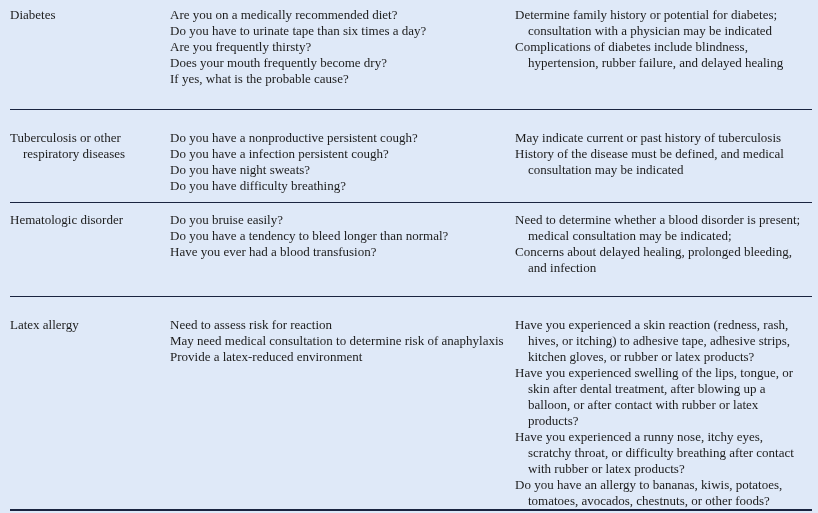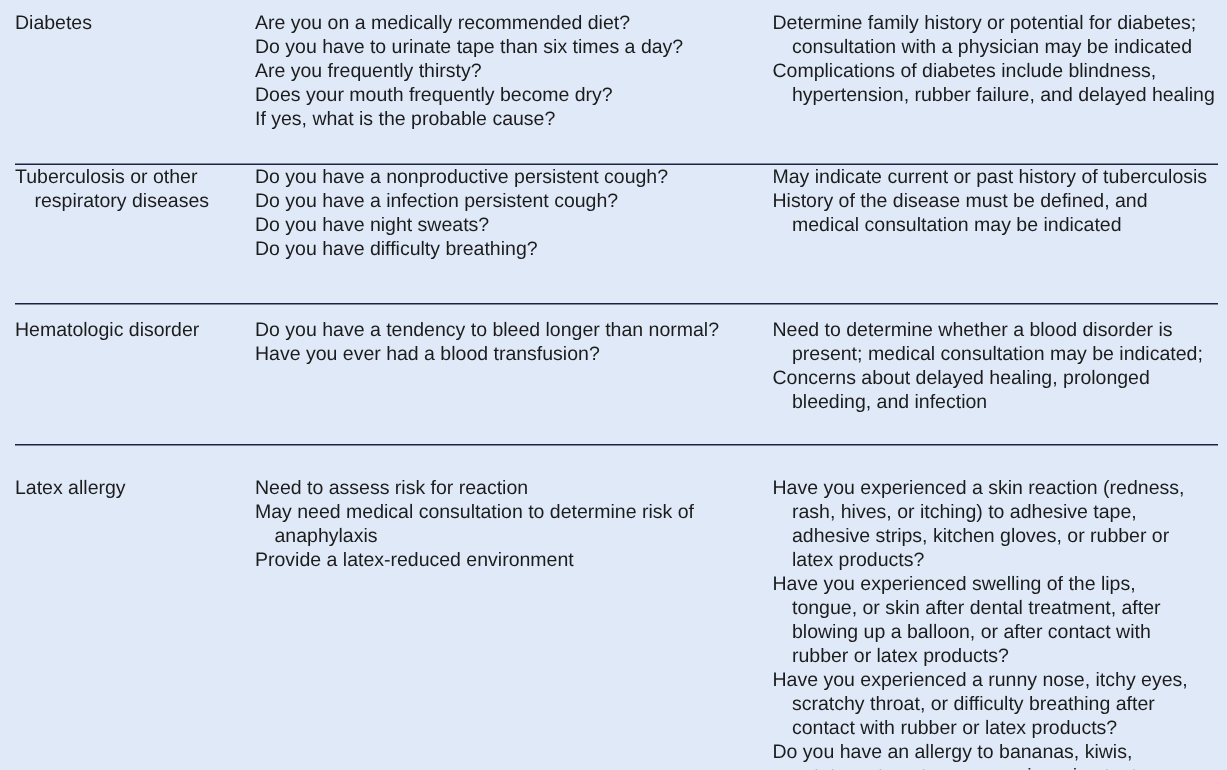--- a/index.html
+++ b/index.html
@@ -22,24 +22,24 @@
     display: grid;
     grid-template-columns: 160px 345px 1fr;
     box-sizing: border-box;
     font-size: 13px;
     line-height: 16px;
   }
   .t-row + .t-row {
     border-top: 1.5px solid #1a2440;
   }
   .t-row.r1 { min-height: 109px; padding-top: 7px; }
-  .t-row.r2 { min-height: 93px;  padding-top: 0; }
+  .t-row.r2 { min-height: 93px;  padding-top: 20px; }
   .t-row.r3 { min-height: 94px;  padding-top: 9px; }
   .t-row.r4 { min-height: 208px; padding-top: 20px; }
-  .cell { box-sizing: border-box; padding-right: 10px; }
+  .cell { box-sizing: border-box; padding-right: 10px; font-family: Liberation Serif, serif; }
   .cell.sig { padding-right: 2px; }
   .item, .cond {
     padding-left: 13px;
     text-indent: -13px;
   }
 </style>
 </head>
 <body>
 
 <div class="table-wrap">
@@ -75,20 +75,21 @@
       <div class="item">May indicate current or past history of tuberculosis</div>
       <div class="item">History of the disease must be defined, and medical consultation may be indicated</div>
     </div>
   </div>
 
   <div class="t-row r3">
     <div class="cell">
       <div class="cond">Hematologic disorder</div>
     </div>
     <div class="cell">
+      <div class="item">Do you bruise easily?</div>
       <div class="item">Do you have a tendency to bleed longer than normal?</div>
       <div class="item">Have you ever had a blood transfusion?</div>
     </div>
     <div class="cell sig">
       <div class="item">Need to determine whether a blood disorder is present; medical consultation may be indicated;</div>
       <div class="item">Concerns about delayed healing, prolonged bleeding, and infection</div>
     </div>
   </div>
 
   <div class="t-row r4">

